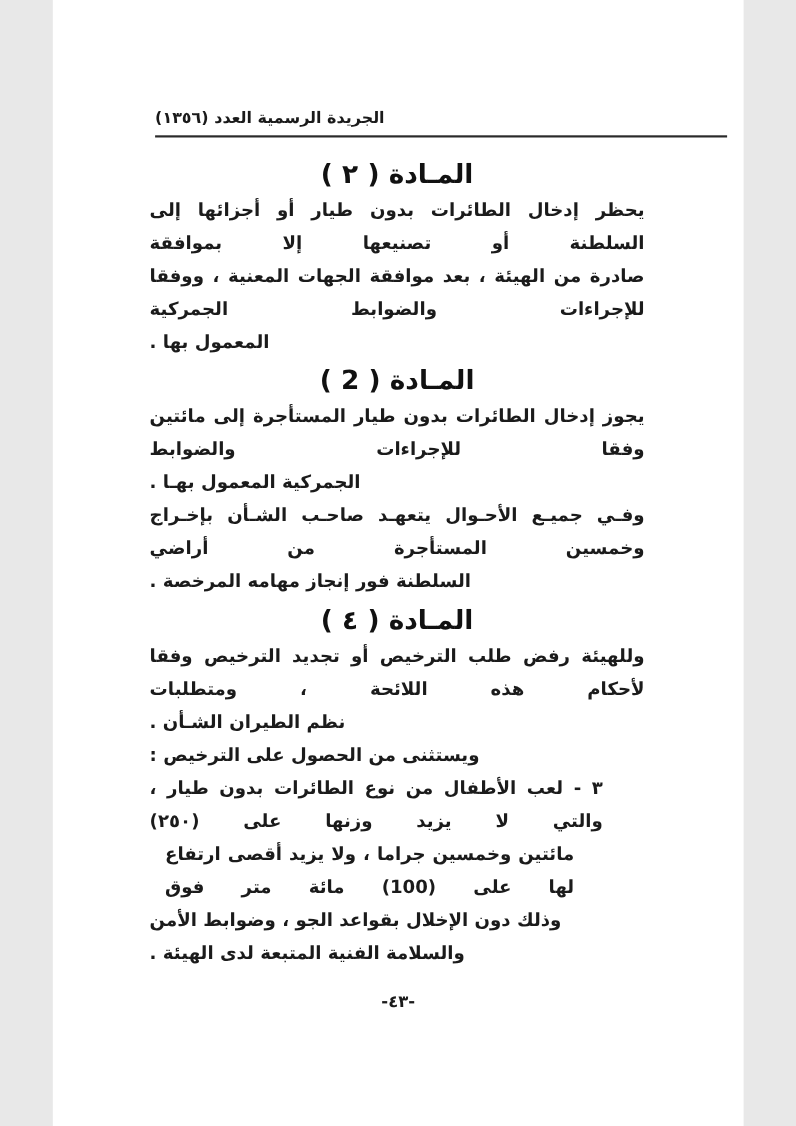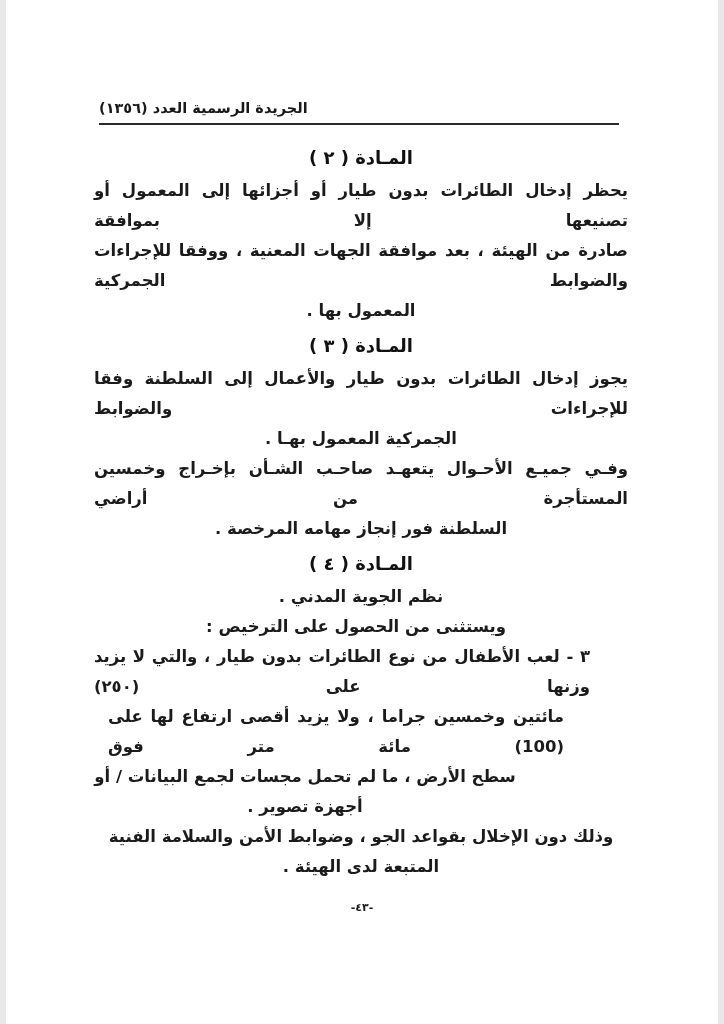--- a/index.html
+++ b/index.html
@@ -3,21 +3,21 @@
 <meta charset="utf-8">
 <style>
   html, body {
     margin: 0;
     padding: 0;
     background: #e8e8e8;
     font-family: "DejaVu Sans", sans-serif;
   }
   .page {
     position: relative;
-    width: 712px;
+    width: 628px;
     height: 1024px;
     margin: 0 auto;
     background: #ffffff;
     overflow: hidden;
     color: #161616;
   }
   .page-header {
     position: absolute;
     top: 100px;
     left: 93px;
@@ -39,90 +39,90 @@
   }
   .content {
     position: absolute;
     top: 138px;
     left: 88px;
     right: 90px;
     direction: rtl;
   }
   .article-title {
     margin: 5px 0 3px 0;
-    font-size: 18px;
+    font-size: 24px;
     font-weight: bold;
     line-height: 30px;
     text-align: center;
     color: #111111;
   }
   .line {
     direction: rtl;
     unicode-bidi: embed;
     font-size: 16.5px;
     font-weight: bold;
     line-height: 30px;
-    text-align: center;
+    text-align: left;
     color: #1b1b1b;
     white-space: normal;
   }
   .just {
     text-align: justify;
     text-align-last: justify;
   }
   .ind1 { padding-right: 10px; }
   .ind2 { padding-right: 38px; }
   .ind3 { padding-right: 64px; padding-left: 14px; }
   .ind4 { padding-right: 112px; }
   .page-number {
     position: absolute;
     top: 901px;
     left: 0;
     width: 100%;
     text-align: center;
-    font-size: 11px;
+    font-size: 15px;
     font-weight: bold;
     color: #1b1b1b;
     direction: rtl;
   }
 </style>
 </head>
 <body>
 
 <div class="page">
 
   <header class="page-header">
     <div class="gazette-title">الجريدة الرسمية العدد (١٣٥٦)</div>
     <div class="header-rule"></div>
   </header>
 
   <main class="content">
 
     <section>
       <h2 class="article-title">المـادة ( ٢ )</h2>
-      <div class="line just">يحظر إدخال الطائرات بدون طيار أو أجزائها إلى المعمول أو تصنيعها إلا بموافقة</div>
+      <div class="line just">يحظر إدخال الطائرات بدون طيار أو أجزائها إلى السلطنة أو تصنيعها إلا بموافقة</div>
       <div class="line just">صادرة من الهيئة ، بعد موافقة الجهات المعنية ، ووفقا للإجراءات والضوابط الجمركية</div>
       <div class="line">المعمول بها .</div>
     </section>
 
     <section>
-      <h2 class="article-title">المـادة ( ٣ )</h2>
-      <div class="line just">يجوز إدخال الطائرات بدون طيار والأعمال إلى السلطنة وفقا للإجراءات والضوابط</div>
+      <h2 class="article-title">المـادة ( 2 )</h2>
+      <div class="line just">يجوز إدخال الطائرات بدون طيار المستأجرة إلى مائتين وفقا للإجراءات والضوابط</div>
       <div class="line">الجمركية المعمول بهـا .</div>
       <div class="line just">وفـي جميـع الأحـوال يتعهـد صاحـب الشـأن بإخـراج وخمسين المستأجرة من أراضي</div>
       <div class="line">السلطنة فور إنجاز مهامه المرخصة .</div>
     </section>
 
     <section>
       <h2 class="article-title">المـادة ( ٤ )</h2>
-      <div class="line">نظم الجوية المدني .</div>
+      <div class="line just">وللهيئة رفض طلب الترخيص أو تجديد الترخيص وفقا لأحكام هذه اللائحة ، ومتطلبات</div>
+      <div class="line">نظم الطيران الشـأن .</div>
       <div class="line ind1">ويستثنى من الحصول على الترخيص :</div>
       <div class="line just ind2">٣ - لعب الأطفال من نوع الطائرات بدون طيار ، والتي لا يزيد وزنها على (٢٥٠)</div>
       <div class="line just ind3">مائتين وخمسين جراما ، ولا يزيد أقصى ارتفاع لها على (100) مائة متر فوق</div>
-      <div class="line ind4">سطح الأرض ، ما لم تحمل مجسات لجمع البيانات / أو أجهزة تصوير .</div>
       <div class="line">وذلك دون الإخلال بقواعد الجو ، وضوابط الأمن والسلامة الفنية المتبعة لدى الهيئة .</div>
     </section>
 
   </main>
 
   <footer>
     <div class="page-number">-٤٣-</div>
   </footer>
 
 </div>

